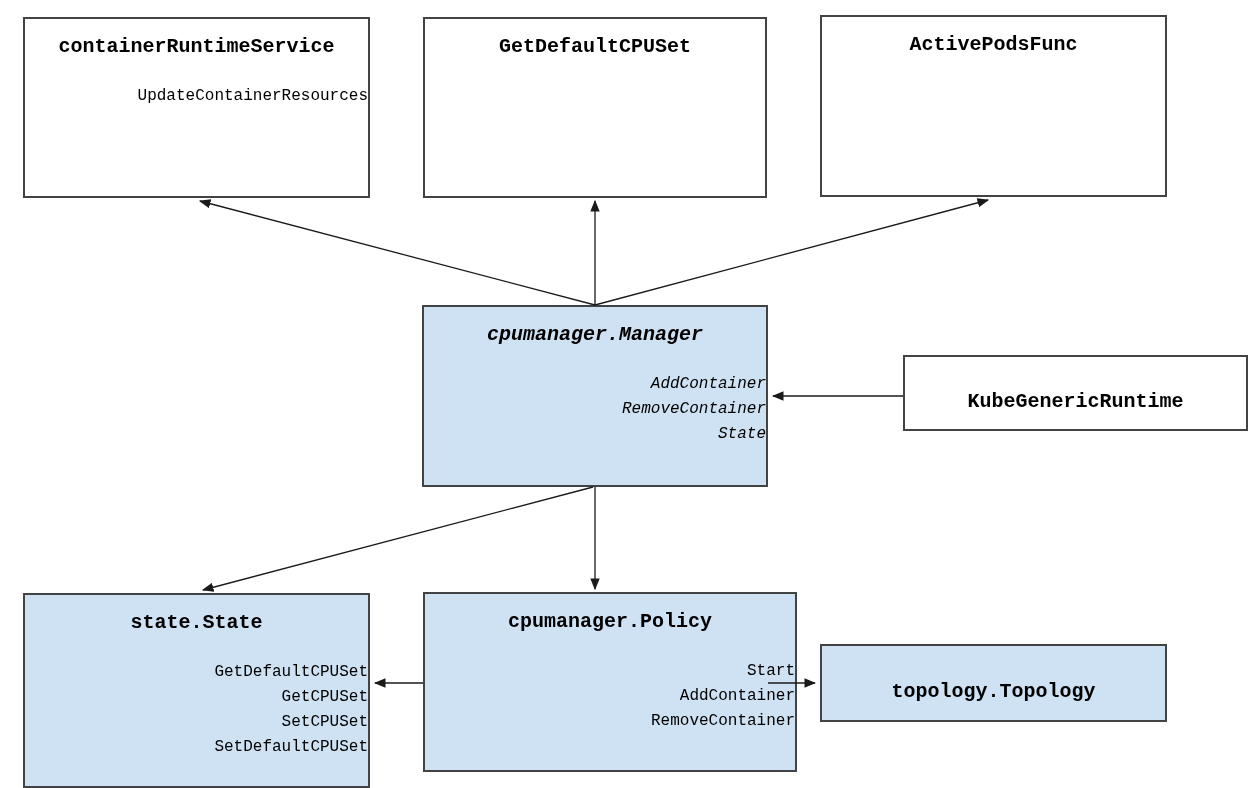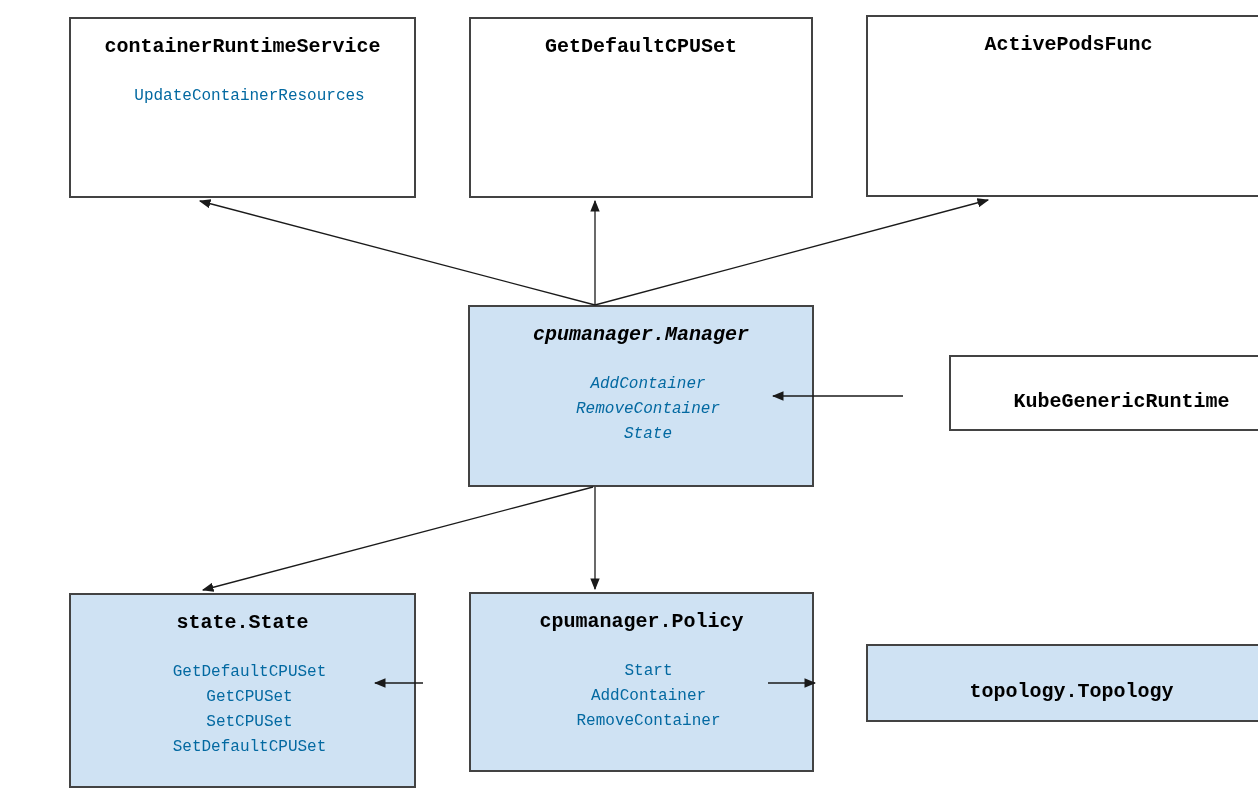--- a/index.html
+++ b/index.html
@@ -24,55 +24,54 @@
     pointer-events: none;
     z-index: 2;
   }
   .node {
     position: absolute;
     box-sizing: border-box;
     border: 2px solid #434343;
     background: #ffffff;
     padding-top: 16px;
     z-index: 1;
-    margin-left: 46px;
   }
   .node.blue {
     background: #cfe2f3;
   }
   .node-title {
     font-size: 20px;
     line-height: 23px;
     font-weight: bold;
     color: #000000;
     text-align: center;
     white-space: nowrap;
   }
   .node-methods {
     margin: 26px 0 0 14px;
     font-size: 16px;
     line-height: 25px;
-    color: #0369a1;
-    text-align: center;
+    color: #000000;
+    text-align: right;
   }
   .node.compact {
     display: flex;
     align-items: center;
     justify-content: center;
     padding-top: 16px;
   }
   
   #n-container-runtime-service { left: 23px;  top: 17px;  width: 347px; height: 181px; }
   #n-pod-status-provider       { left: 423px; top: 17px;  width: 344px; height: 181px; }
-  #n-active-pods-func          { left: 820px; top: 15px;  width: 405px; height: 182px; }
+  #n-active-pods-func          { left: 820px; top: 15px;  width: 347px; height: 182px; }
   #n-cpumanager-manager        { left: 422px; top: 305px; width: 346px; height: 182px; font-style: italic; }
   #n-kube-generic-runtime      { left: 903px; top: 355px; width: 345px; height: 76px;  }
   #n-state-state               { left: 23px;  top: 593px; width: 347px; height: 195px; }
-  #n-cpumanager-policy         { left: 423px; top: 592px; width: 345px; height: 180px; }
-  #n-topology-topology         { left: 820px; top: 644px; width: 411px; height: 78px;  }
+  #n-cpumanager-policy         { left: 423px; top: 592px; width: 374px; height: 180px; }
+  #n-topology-topology         { left: 820px; top: 644px; width: 347px; height: 78px;  }
 </style>
 </head>
 <body>
 
 <div class="canvas">
 
   <svg class="edges-layer" width="1258" height="788" viewBox="0 0 1258 788" xmlns="http://www.w3.org/2000/svg">
     <defs>
       <marker id="arrowhead" viewBox="0 0 10 8" refX="9" refY="4" markerWidth="9" markerHeight="7.2" orient="auto">
         <path d="M0,0 L10,4 L0,8 z" fill="#1a1a1a"></path>

